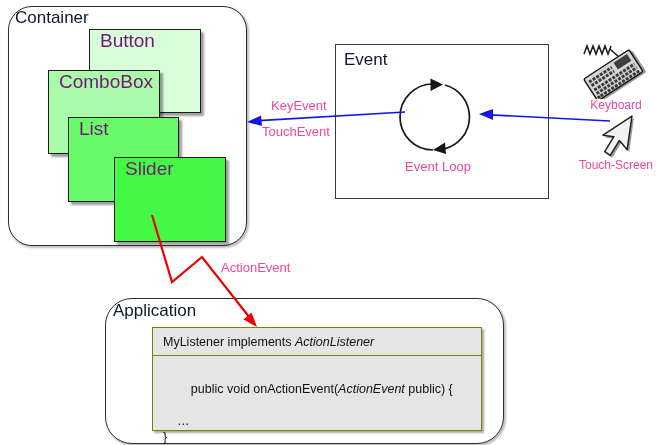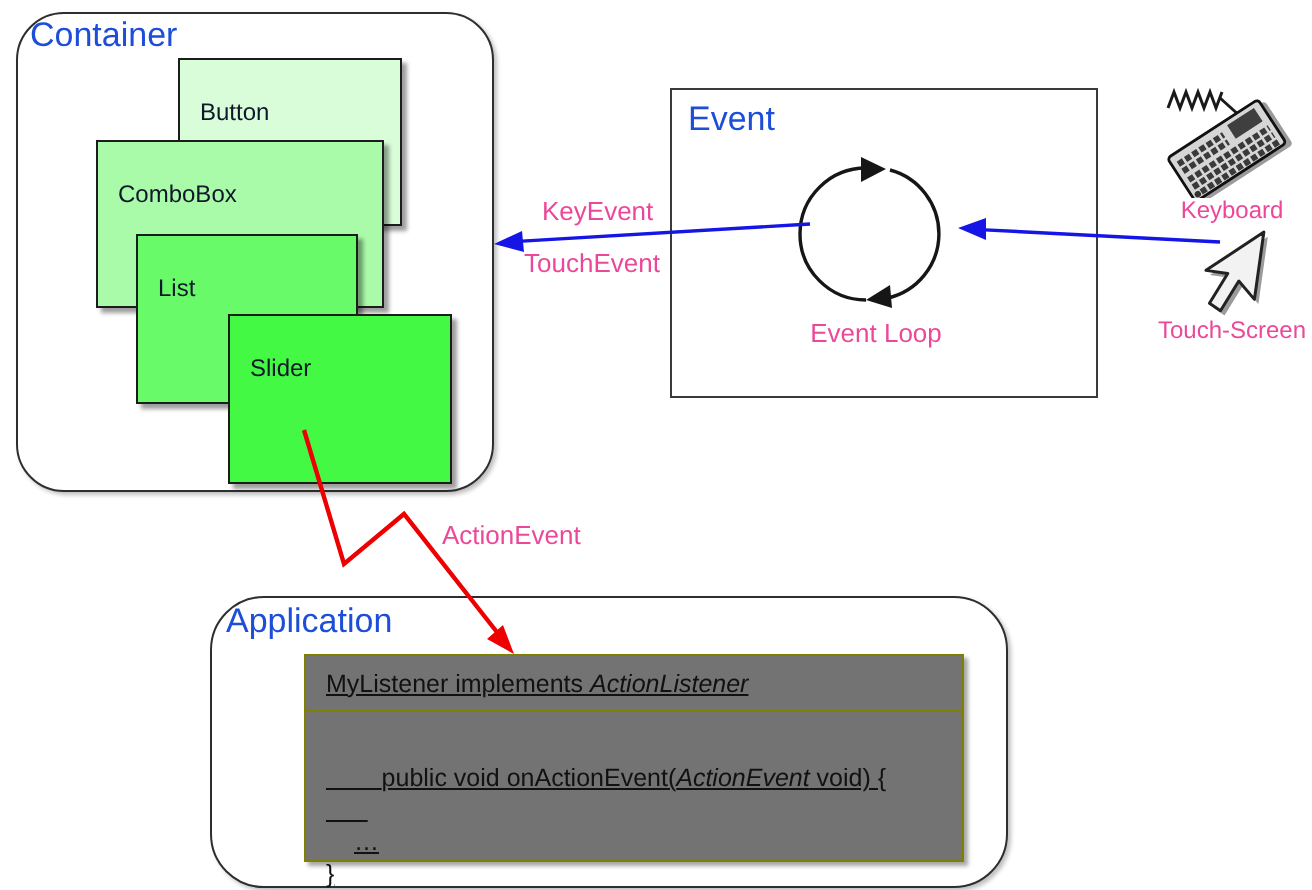--- a/index.html
+++ b/index.html
@@ -7,36 +7,36 @@
     position:relative;width:656px;height:445px;background:#ffffff;
     font-family:"Liberation Sans",sans-serif;color:#111;overflow:hidden;
   }
   .abs{position:absolute;}
 
   
   .group-box{
     position:absolute;border:1.4px solid #2e2e2e;border-radius:26px;background:#ffffff;
     box-shadow:1.5px 1.5px 2px rgba(0,0,0,0.25);
   }
-  .group-label{position:absolute;font-size:17px;color:#1d4ed8;white-space:nowrap;}
+  .group-label{position:absolute;font-size:17px;color:#0f172a;white-space:nowrap;}
 
   
   .frame-box{
     position:absolute;border:1.8px solid #3a3a3a;background:#ffffff;
   }
 
   
   .widget{
     position:absolute;border:1.2px solid #1c1c1c;
     box-shadow:2.5px 2.5px 2px rgba(0,0,0,0.38);
   }
-  .widget-label{position:absolute;left:10px;top:19px;font-size:12px;color:#0f172a;}
+  .widget-label{position:absolute;left:10px;top:0;font-size:19px;color:#701a75;}
 
   .w-button  {left:89px; top:29px;  width:110px;height:82px;}
-  .w-combobox{left:48px; top:70px;  width:110px;height:82px;padding-left:32px;}
+  .w-combobox{left:48px; top:70px;  width:110px;height:82px;}
   .w-list    {left:68px; top:117px; width:109px;height:83px;}
   .w-slider  {left:78px; top:157px; width:110px;height:83px;margin-left:36px;}
 
   .small-label{position:absolute;font-size:13px;color:#ec4899;white-space:nowrap;}
   .icon-label{position:absolute;font-size:12px;color:#ec4899;text-align:center;white-space:nowrap;}
 
   
   .listener-box{
     position:absolute;left:152px;top:327px;width:330px;height:104px;
     border:1.4px solid #808000;box-shadow:2px 2px 2px rgba(0,0,0,0.35);
@@ -76,27 +76,27 @@
     <div class="widget-label">Slider</div>
   </div>
 
   <div class="frame-box" style="left:335px;top:44px;width:212px;height:153px;"></div>
   <div class="group-label" style="left:344px;top:50px;">Event</div>
   <div class="small-label" style="left:398px;top:159px;width:80px;text-align:center;">Event Loop</div>
 
   <div class="group-box" style="left:105px;top:298px;width:397px;height:144px;border-radius:27px;"></div>
   <div class="group-label" style="left:113px;top:301px;">Application</div>
 
-  <div class="listener-box" style="background-color: #737373; text-decoration: underline;">
+  <div class="listener-box" style="background-color: #e5e5e5;">
     <div class="listener-header">
       <span>MyListener implements </span><span class="it">ActionListener</span>
     </div>
     <div class="listener-body">
       <div class="code-line">
-        <span>public void onActionEvent(</span><span class="it">ActionEvent</span><span> void) {</span>
+        <span>public void onActionEvent(</span><span class="it">ActionEvent</span><span> public) {</span>
       </div>
       <div class="code-line code-ellipsis">…</div>
       <div class="code-line">}</div>
     </div>
   </div>
 
   <div class="small-label" style="left:271px;top:98px;">KeyEvent</div>
   <div class="small-label" style="left:262px;top:124px;">TouchEvent</div>
   <div class="small-label" style="left:221px;top:260px;">ActionEvent</div>
 

